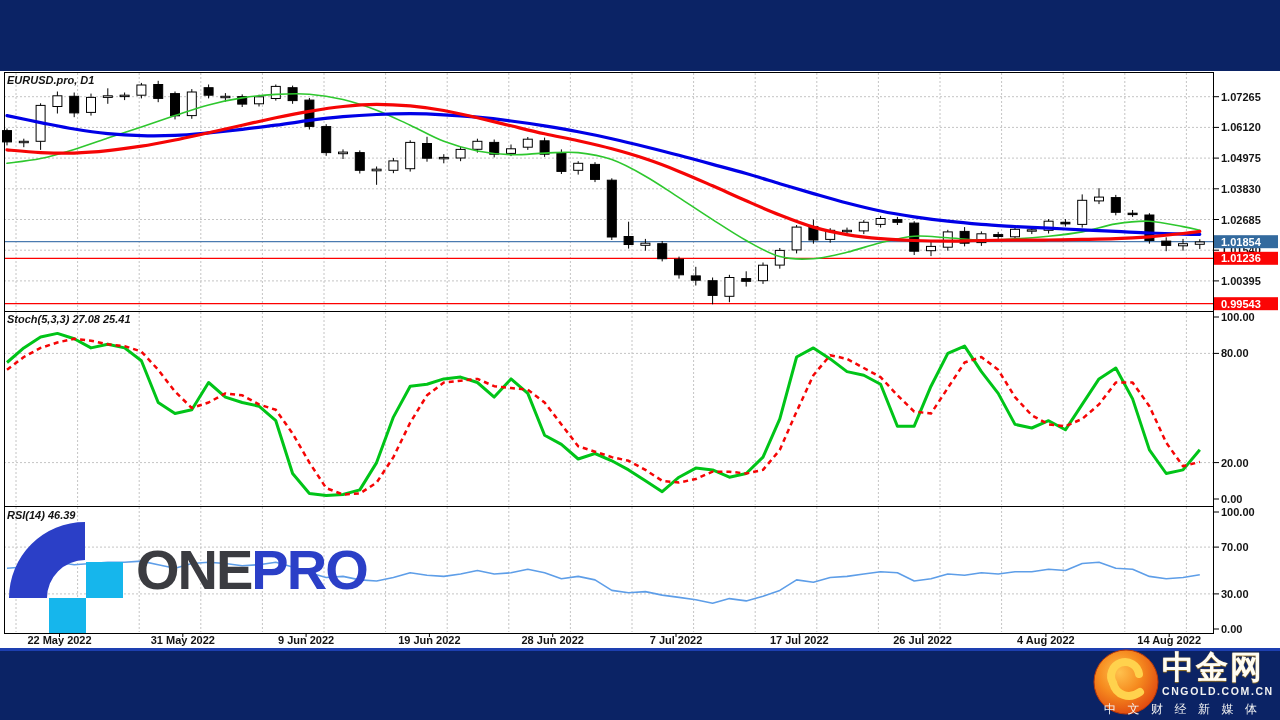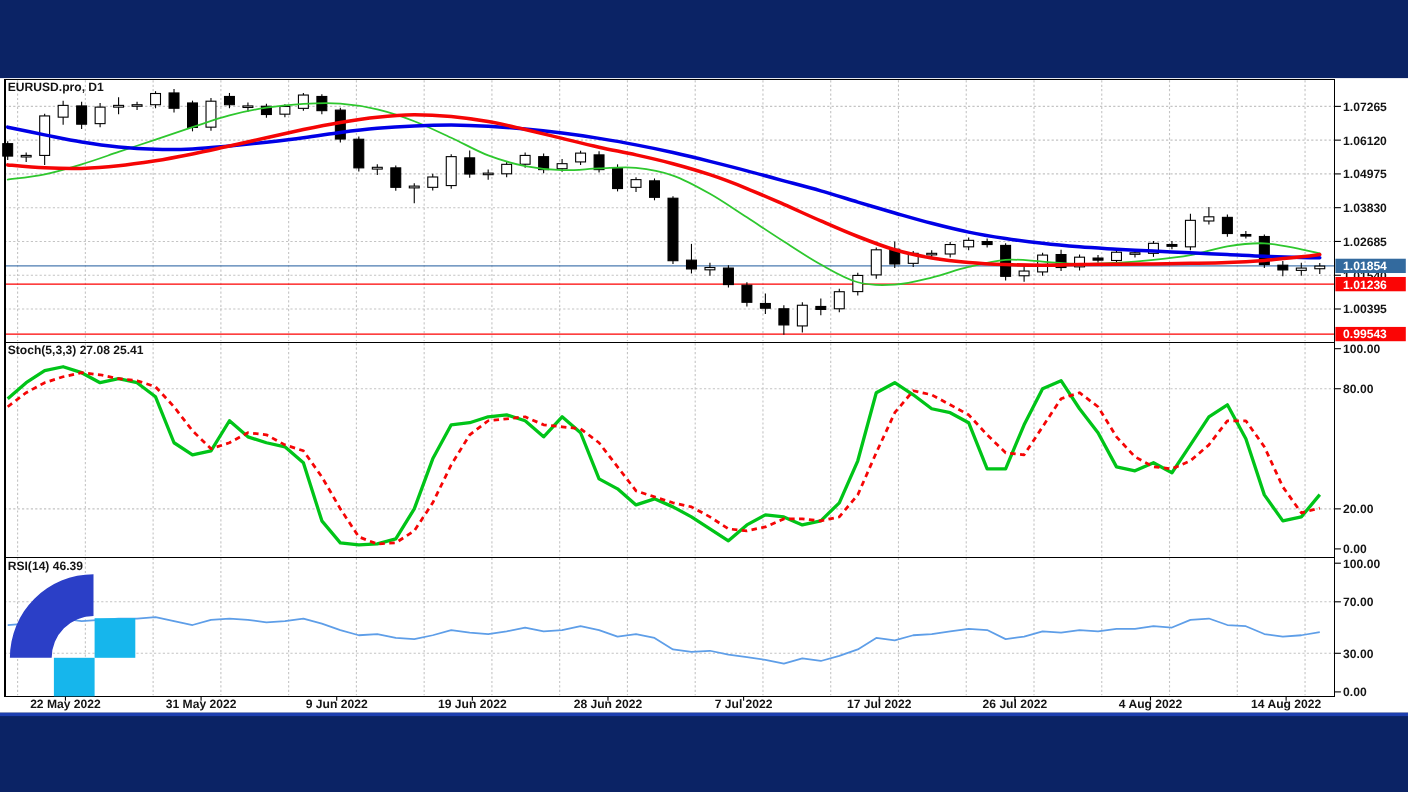--- a/index.html
+++ b/index.html
@@ -3,21 +3,21 @@
 <meta charset="utf-8">
 <style>
   html,body{margin:0;padding:0;background:#0b2365;}
   .screen{position:relative;width:1280px;height:720px;overflow:hidden;background:#0b2365;
           font-family:"Liberation Sans",sans-serif;}
   .top-bar{position:absolute;left:0;top:0;width:1280px;height:71px;background:#0b2365;}
   .chart-area{position:absolute;left:0;top:71px;width:1280px;height:577px;background:#ffffff;}
   .bottom-bar{position:absolute;left:0;top:648px;width:1280px;height:72px;background:#0b2365;
               border-top:3px solid #1d3fb0;box-sizing:border-box;}
   #chartSvg{position:absolute;left:0;top:0;width:1280px;height:720px;}
-  .ind-label{position:absolute;font-size:11px;font-weight:bold;color:#141414;white-space:nowrap;z-index:5;}
+  .ind-label{position:absolute;font-size:11px;font-weight:bold;color:#141414;white-space:nowrap;z-index:5;font-style:italic;}
   
   .onepro{position:absolute;left:8px;top:520px;width:390px;height:118px;z-index:6;}
   .onepro-mark{position:absolute;left:0;top:0;}
   .onepro-text{position:absolute;left:128px;top:22px;font-size:56px;font-weight:bold;
                letter-spacing:-2px;line-height:1;white-space:nowrap;}
   .onepro-one{color:#3b3c41;}
   .onepro-pro{color:#2b3fc7;}
   
   .cngold{position:absolute;left:1088px;top:646px;width:192px;height:72px;z-index:6;color:#fff;}
   .cngold-icon{position:absolute;left:4px;top:2px;}
@@ -343,15 +343,33 @@
   <div class="ind-label" style="left:7px;top:74px;">EURUSD.pro, D1</div>
   <div class="ind-label" style="left:7px;top:313px;">Stoch(5,3,3) 27.08 25.41</div>
   <div class="ind-label" style="left:7px;top:509px;">RSI(14) 46.39</div>
 
   <div class="onepro">
     <svg class="onepro-mark" width="130" height="118">
       <path d="M77,2 A76,76 0 0 0 1,78 L39,78 A38,38 0 0 1 77,40 Z" fill="#2b3fc7"></path>
       <rect x="78" y="42" width="37" height="36" fill="#16b6ec"></rect>
       <rect x="41" y="78" width="37" height="35" fill="#16b6ec"></rect>
     </svg>
+    <div class="onepro-text"><span class="onepro-one">ONE</span><span class="onepro-pro">PRO</span></div>
   </div>
 
+  <div class="cngold">
+    <svg class="cngold-icon" width="68" height="68">
+      <defs>
+        <radialGradient id="gswirl" cx="40%" cy="35%" r="75%">
+          <stop offset="0%" stop-color="#ffc14d"></stop>
+          <stop offset="45%" stop-color="#f68b1f"></stop>
+          <stop offset="100%" stop-color="#dc3c0d"></stop>
+        </radialGradient>
+      </defs>
+      <circle cx="34" cy="34" r="32" fill="url(#gswirl)" stroke="#b93708" stroke-width="1"></circle>
+      <path d="M47,26 A14,14 0 1 0 21,35" fill="none" stroke="#ffd24d" stroke-width="8" stroke-linecap="round"></path>
+      <path d="M21,35 C24,47 37,52 48,44" fill="none" stroke="#ffd24d" stroke-width="8" stroke-linecap="round"></path>
+    </svg>
+    <div class="cngold-title">中金网</div>
+    <div class="cngold-domain">CNGOLD.COM.CN</div>
+    <div class="cngold-tagline">中文财经新媒体</div>
+  </div>
 </div>
 
 </body></html>

